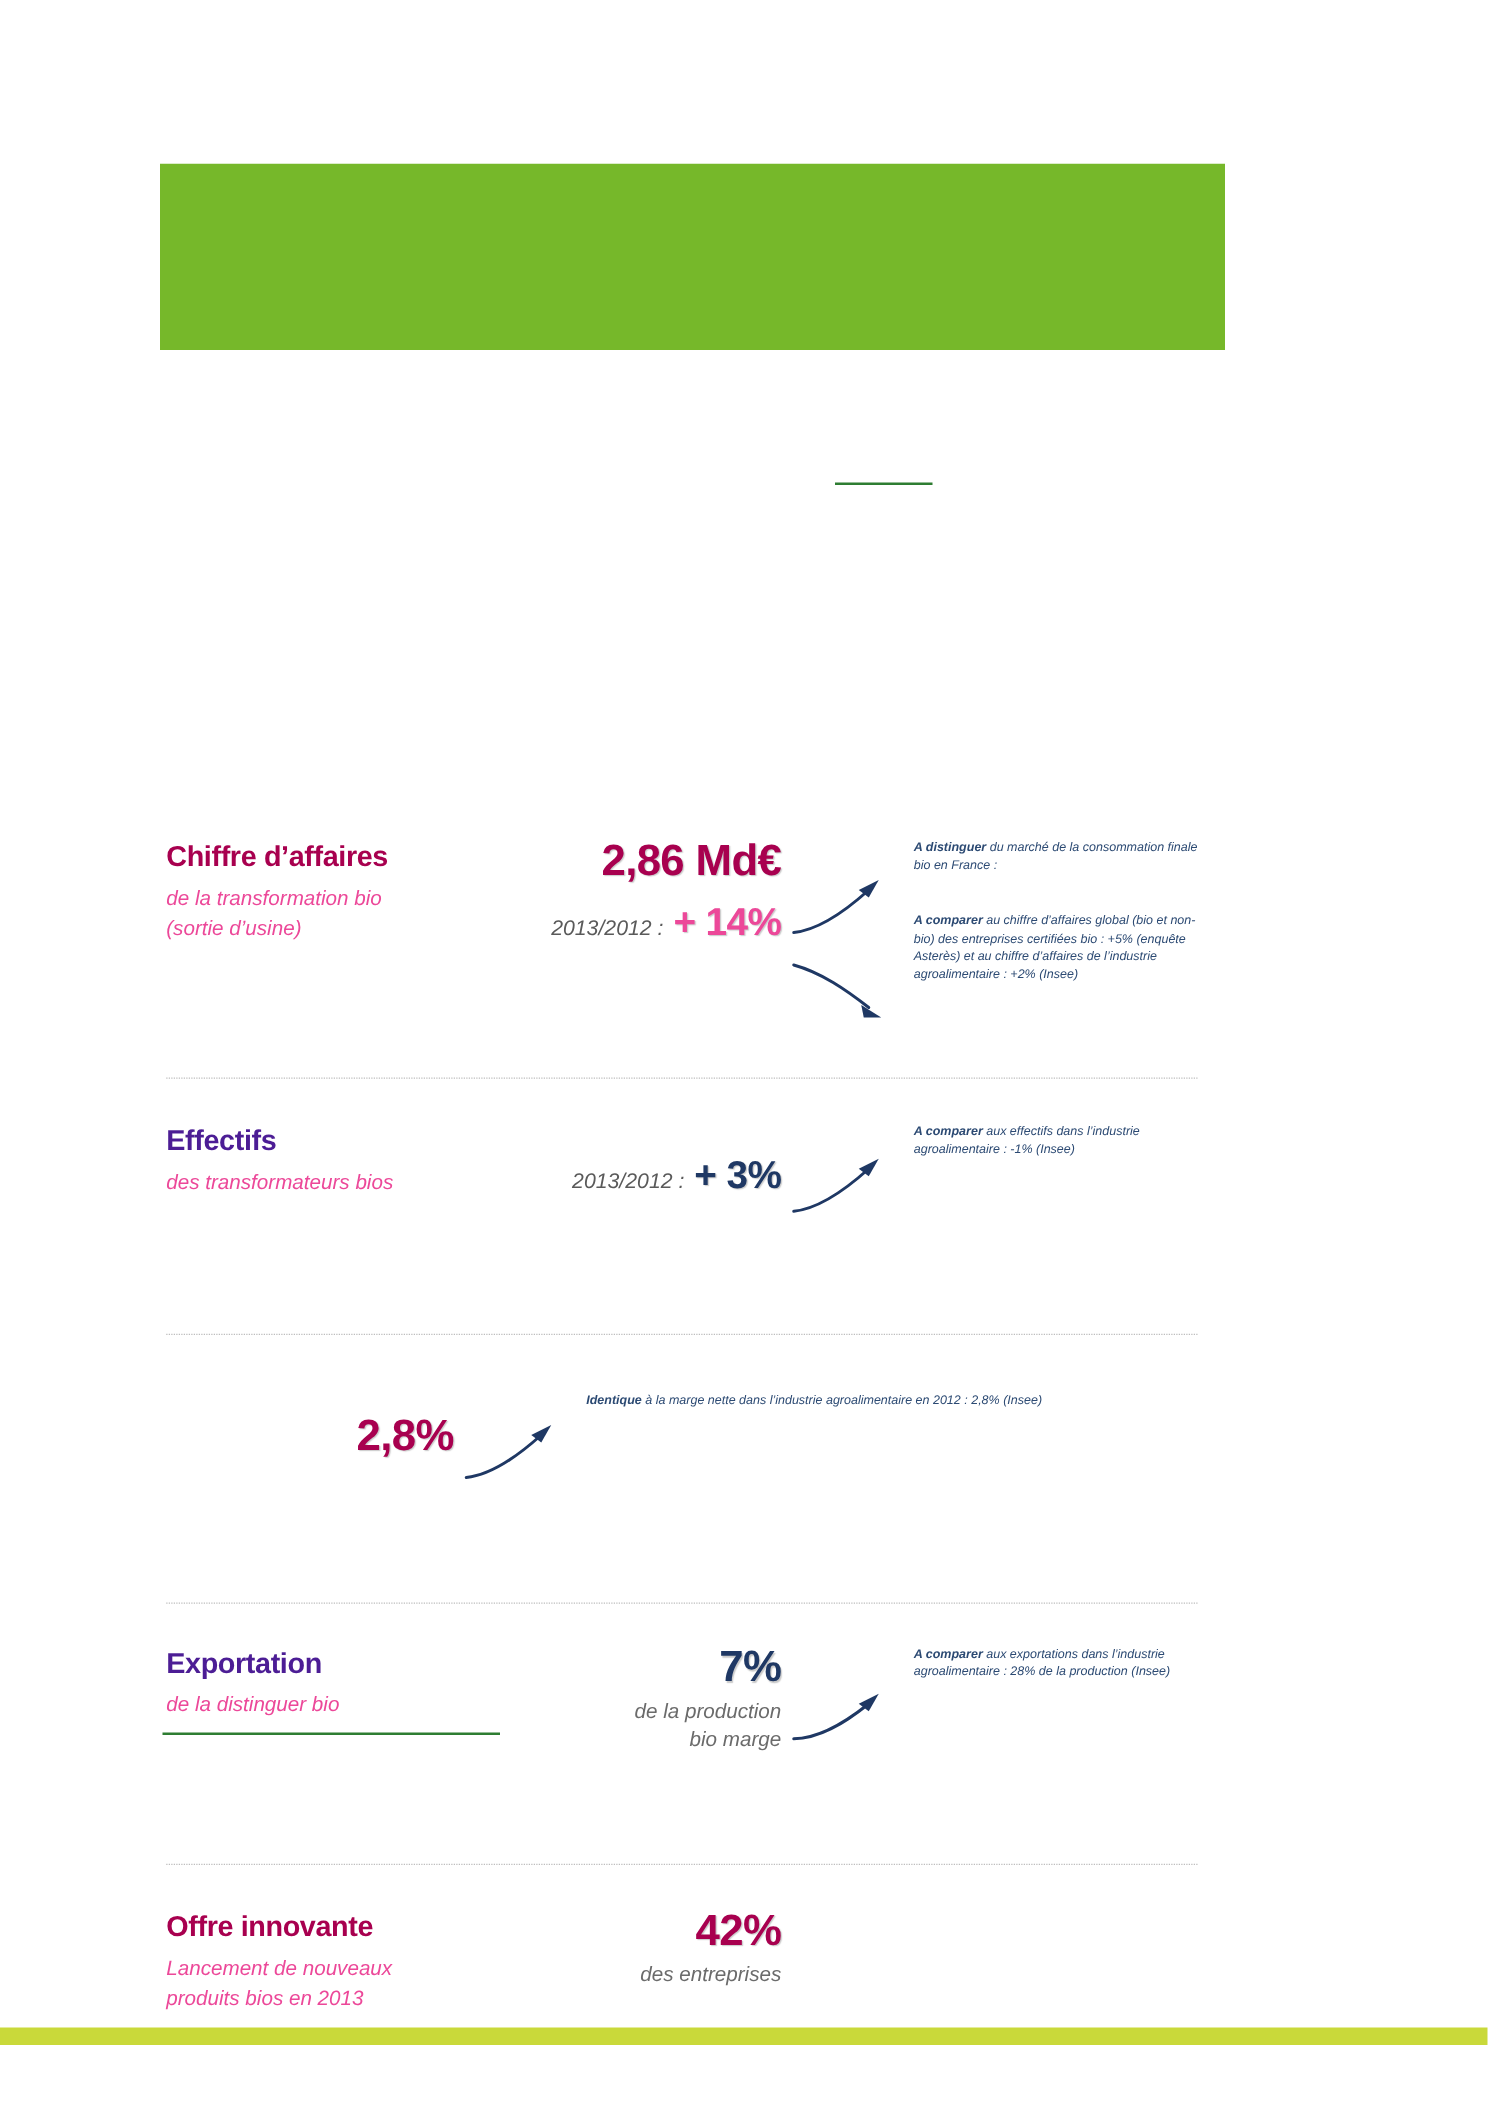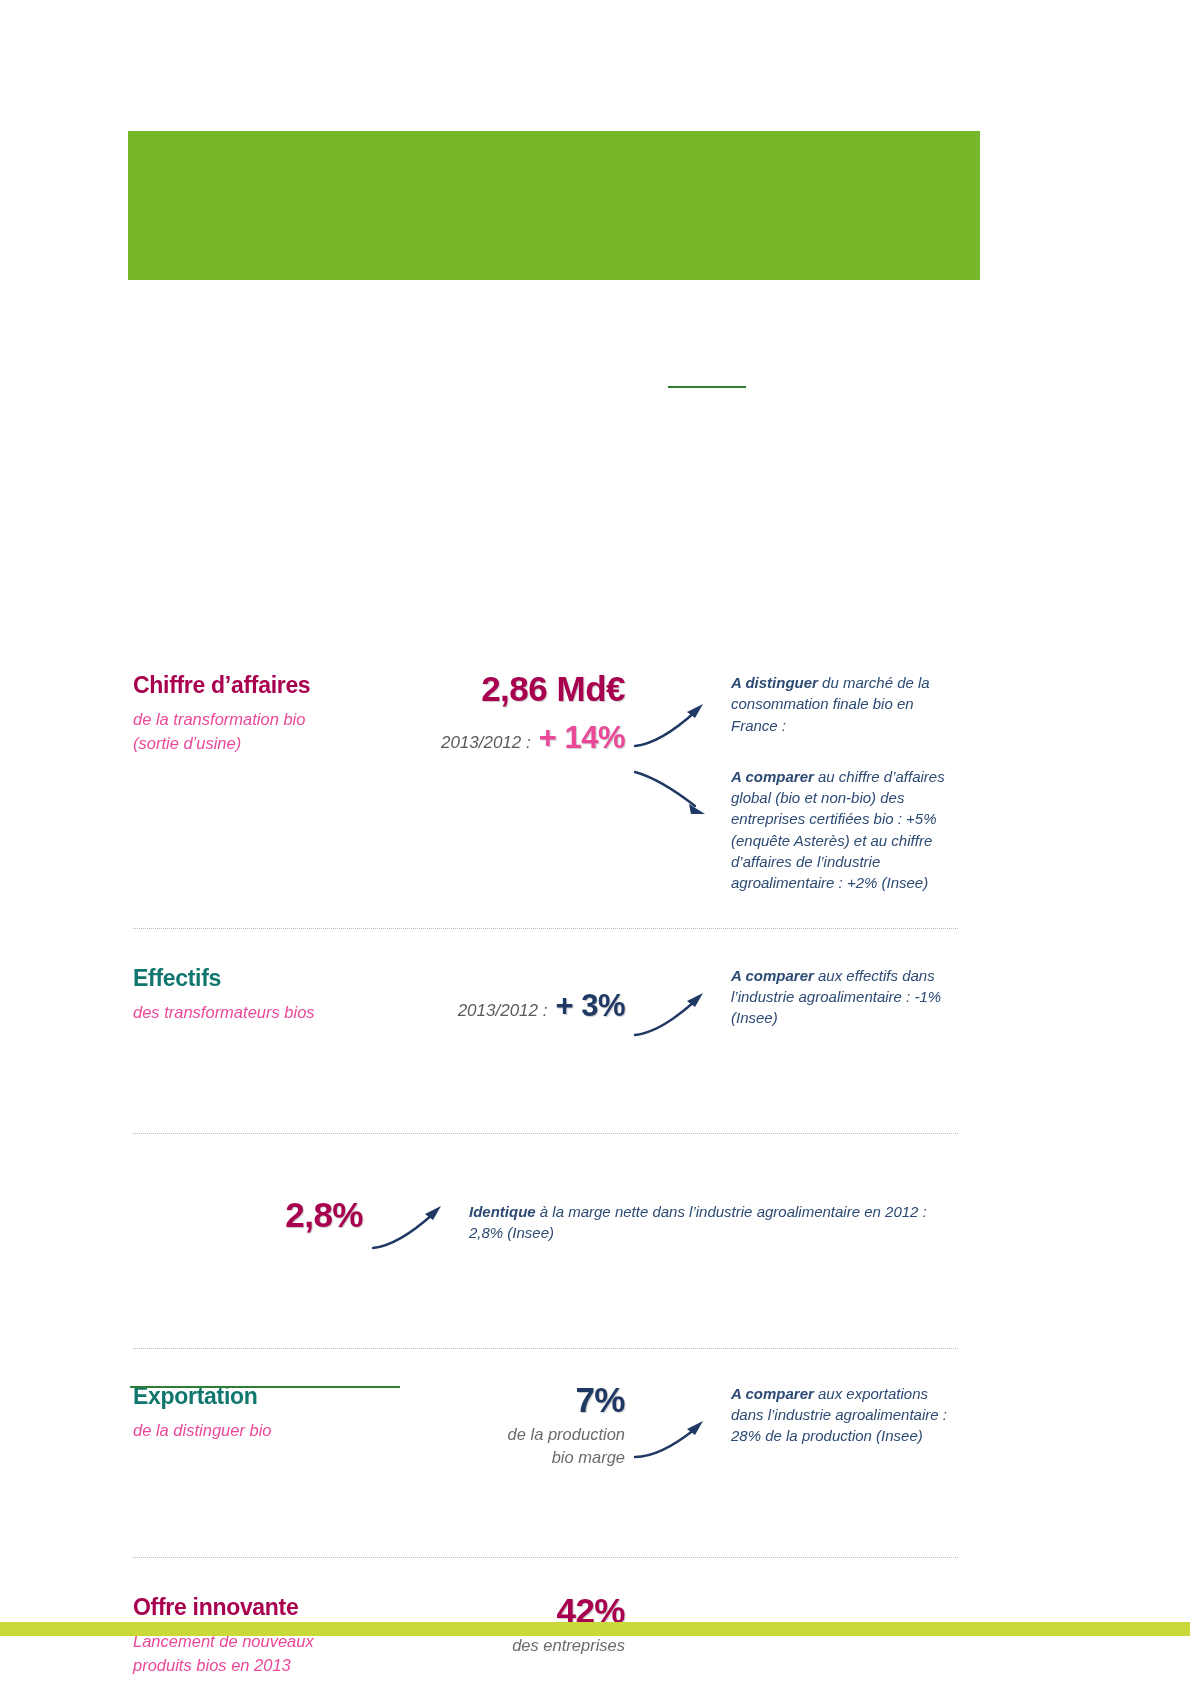--- a/index.html
+++ b/index.html
@@ -85,21 +85,21 @@
   }
 
   .stat-title {
     font-size: 23px;
     font-weight: bold;
     line-height: 1.15;
     margin: 0 0 10px 0;
     letter-spacing: -0.3px;
   }
   .stat-title.crimson { color: #a8004f; }
-  .stat-title.navy    { color: #0f766e; }
+  .stat-title.navy    { color: #4c1d95; }
 
   .stat-sub {
     font-size: 16.5px;
     font-style: italic;
     color: #ec4899;
     line-height: 1.42;
     font-family: "Liberation Sans", sans-serif;
   }
 
   
@@ -159,21 +159,21 @@
   .col-arrow svg { display: block; }
 
   
   .col-note {
     flex: 1 1 auto;
     padding-top: 4px;
     padding-left: 10px;
   }
 
   .note {
-    font-size: 15px;
+    font-size: 10px;
     font-style: italic;
     color: #2c4a73;
     line-height: 1.42;
   }
   .note + .note { margin-top: 30px; }
   .note b {
     font-weight: bold;
     font-style: italic;
   }
 
@@ -256,21 +256,21 @@
       <div class="col-figure">
         <div class="fig-big crimson" style="margin-top:30px">2,8%</div>
       </div>
       <div class="col-arrow">
         <svg width="88" height="110" viewBox="0 0 88 110" style="margin-top:38px">
           <path d="M2,46 C22,44 42,30 62,12" fill="none" stroke="#1f3864" stroke-width="2.4" stroke-linecap="round"></path>
           <path d="M70,4 L54,12 L62,18 Z" fill="#1f3864"></path>
         </svg>
       </div>
       <div class="col-note">
-        <div class="note" style="margin-top:33px">
+        <div class="note" style="margin-top:12px">
           <b>Identique</b><span> à la marge nette dans l’industrie agroalimentaire en 2012 : 2,8% (Insee)</span>
         </div>
       </div>
     </div>
 
     <div class="stat-row row-exp">
       <div class="col-label">
         <div class="stat-title navy">Exportation</div>
         <div class="stat-sub">
           <div>de la distinguer bio</div>

